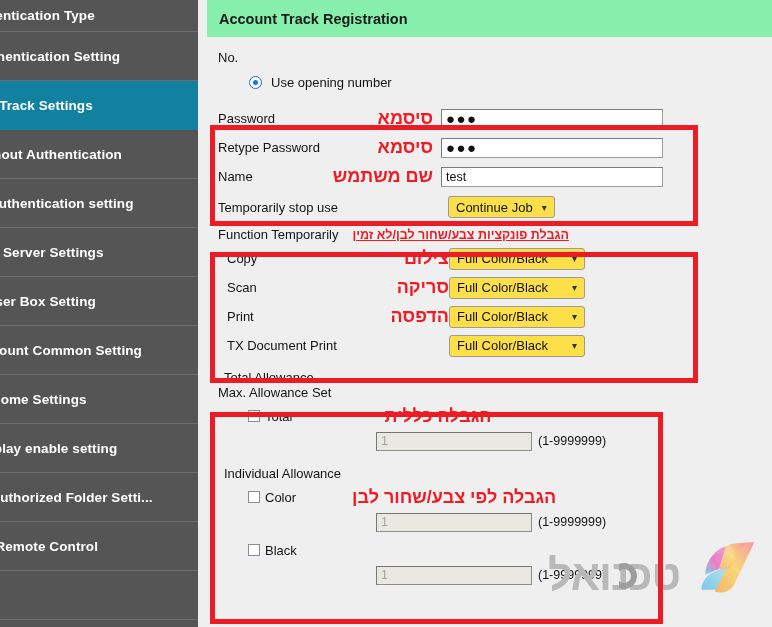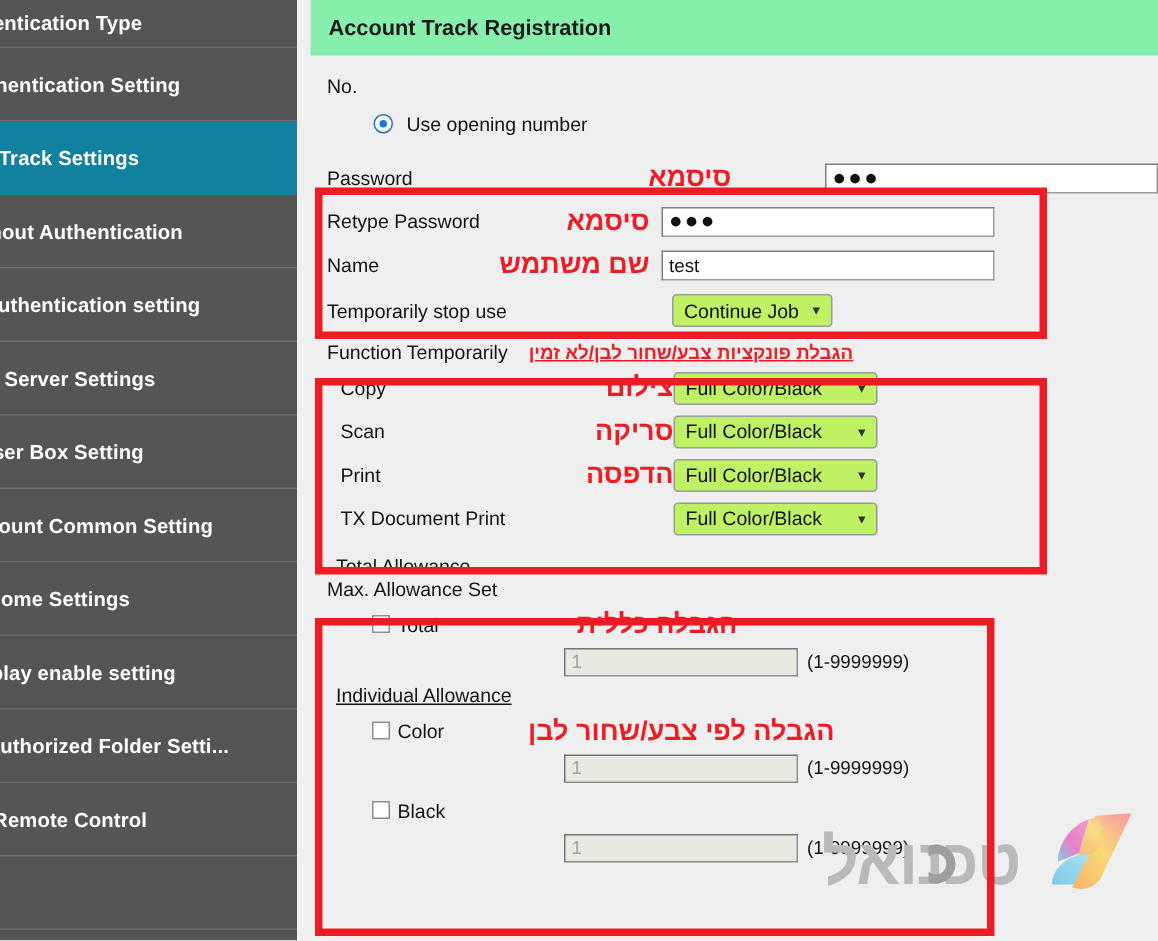--- a/index.html
+++ b/index.html
@@ -146,21 +146,21 @@
     padding: 0 4px;
     line-height: 18px;
     font-family: "Liberation Sans", sans-serif;
     display: flex;
     align-items: center;
   }
   .dots { letter-spacing: 1.5px; font-size: 15px; line-height: 12px; }
 
   .select {
     height: 22px;
-    background: #bef264;
+    background: #fde047;
     border: 1px solid #9b9b9b;
     border-radius: 3px;
     font-size: 13px;
     color: #111;
     display: inline-flex;
     align-items: center;
     padding: 0 7px;
     white-space: nowrap;
   }
   .select .caret { margin-left: 9px; font-size: 10px; color: #333; }
@@ -269,21 +269,21 @@
 
       <div class="no-label">No.</div>
 
       <div class="row radio-row">
         <span class="radio checked"></span>
         <span class="lbl">Use opening number</span>
       </div>
 
 
       <div style="margin-top:12px;">
-        <div class="field-row" style="margin-top:1px;justify-content:space-between;">
+        <div class="field-row" style="margin-top:1px;">
           <span class="fname">Password</span>
           <span class="he fhe">סיסמא</span>
           <span class="input-text">
             <span class="dots">●●●</span>
           </span>
         </div>
         <div class="field-row">
           <span class="fname">Retype Password</span>
           <span class="he fhe">סיסמא</span>
           <span class="input-text">
@@ -360,21 +360,21 @@
           <span class="he" style="margin-left:92px;">הגבלה כללית</span>
         </div>
 
         <div class="row" style="height:26px;">
           <span class="input-dis" style="margin-left:169px;">
             <span>1</span>
           </span>
           <span class="hint">(1-9999999)</span>
         </div>
 
-        <div class="lbl" style="margin-left:17px; margin-top:2px;text-decoration:underline;">Individual Allowance</div>
+        <div class="lbl" style="margin-left:17px; margin-top:12px;">Individual Allowance</div>
 
         <div class="row" style="height:24px; margin-top:4px;">
           <span class="chk" style="margin-left:41px;"></span>
           <span class="lbl" style="margin-left:5px;">Color</span>
           <span class="he" style="margin-left:56px;">הגבלה לפי צבע/שחור לבן</span>
         </div>
 
         <div class="row" style="height:26px;">
           <span class="input-dis" style="margin-left:169px;">
             <span>1</span>

